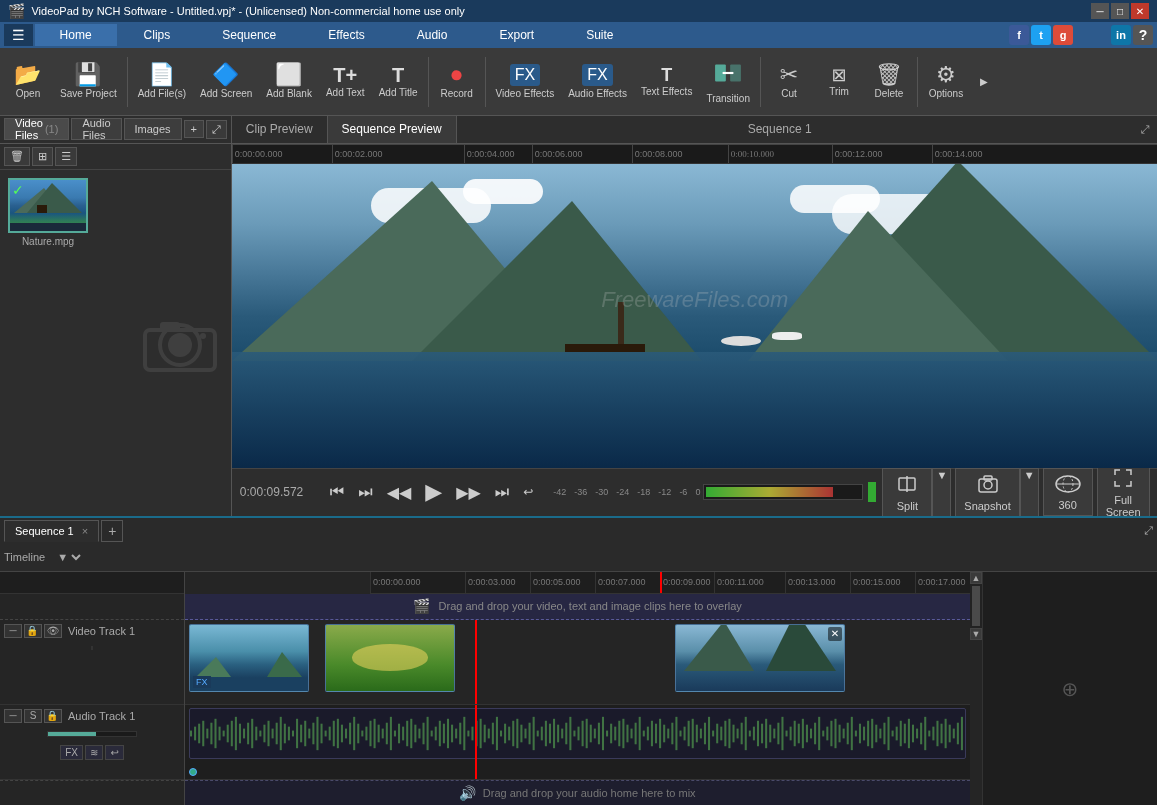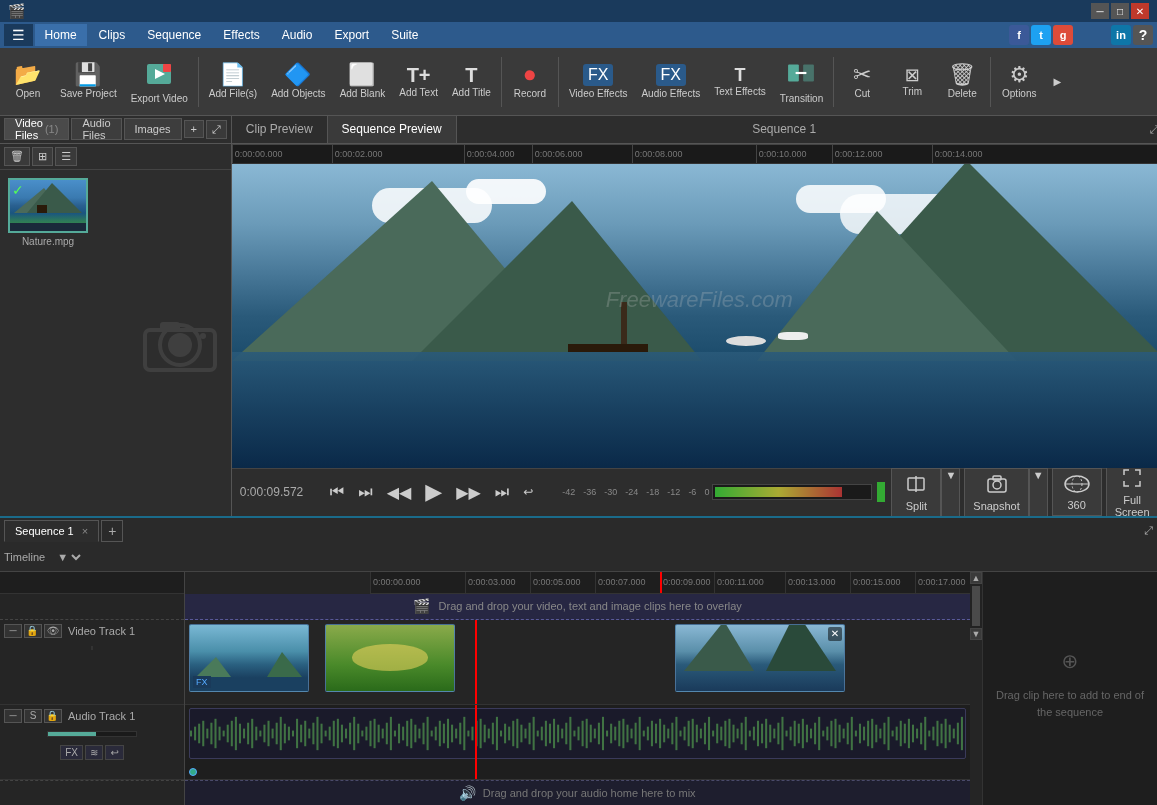--- a/index.html
+++ b/index.html
@@ -6,21 +6,21 @@
     body { width: 1157px; height: 805px; background: #2b2b2b; font-family: 'Segoe UI', Arial, sans-serif; font-size: 11px; color: #ccc; overflow: hidden; }
 
     
     #title-bar { background: #1a3a5c; height: 22px; display: flex; align-items: center; justify-content: space-between; padding: 0 8px; }
     #title-bar .win-controls { display: flex; gap: 2px; }
     #title-bar .win-btn { width: 18px; height: 16px; background: #555; border: none; color: #fff; font-size: 10px; cursor: pointer; display: flex; align-items: center; justify-content: center; }
     #title-bar .win-btn.close { background: #c0392b; }
 
     
     #menu-bar { background: #2d5a8c; height: 26px; display: flex; align-items: center; gap: 2px; padding: 0 4px; }
-    .menu-btn { background: #2d5a8c; border: none; color: #fff; padding: 2px 10px; cursor: pointer; font-size: 12px; height: 22px; display: flex; align-items: center; gap: 4px; }
+    .menu-btn { background: #2d5a8c; border: none; color: #fff; padding: 2px 25px; cursor: pointer; font-size: 12px; height: 22px; display: flex; align-items: center; gap: 4px; }
     .menu-btn.active { background: #3a6faa; }
 
     
     #toolbar { background: #3a3a3a; height: 68px; display: flex; align-items: center; padding: 0 4px; border-bottom: 1px solid #555; gap: 2px; }
     .tb-btn { background: transparent; border: none; color: #ccc; cursor: pointer; display: flex; flex-direction: column; align-items: center; justify-content: center; padding: 4px 6px; min-width: 48px; height: 60px; font-size: 10px; gap: 2px; border-radius: 3px; }
     .tb-icon { font-size: 22px; line-height: 1; }
     .tb-icon svg { width: 28px; height: 28px; }
     .tb-sep { width: 1px; height: 50px; background: #555; margin: 0 2px; }
     .tb-right { margin-left: auto; display: flex; align-items: center; }
     .social-icons { display: flex; gap: 2px; align-items: center; }
@@ -111,20 +111,25 @@
     .track-side-scroll .s-btn { background: #3a3a3a; width: 12px; height: 12px; border: 1px solid #444; cursor: pointer; display: flex; align-items: center; justify-content: center; font-size: 9px; color: #aaa; }
     .track-side-scroll .s-track { flex: 1; background: #1a1a1a; width: 8px; margin: 2px auto; }
     .track-side-scroll .s-thumb { background: #4a4a4a; width: 8px; height: 40px; }
   </style>
 </head>
 <body>
 
 <div id="title-bar">
   <div style="display:flex;align-items:center;gap:6px;">
     <span style="font-size:14px;">🎬</span>
+    <span style="color:#fff;font-size:11px;">
+      <span>VideoPad by NCH Software</span> - 
+      <span>Untitled.vpj*</span> - 
+      <span>(Unlicensed) Non-commercial home use only</span>
+    </span>
   </div>
   <div class="win-controls">
     <button class="win-btn">─</button>
     <button class="win-btn">□</button>
     <button class="win-btn close">✕</button>
   </div>
 </div>
 
 <div id="menu-bar">
   <button class="menu-btn" id="hamburger-btn" style="background:#1a3a5c;padding:2px 8px;font-size:14px;">☰</button>
@@ -148,38 +153,28 @@
 
 <div id="toolbar">
   <button class="tb-btn">
     <div class="tb-icon">📂</div>
     <span>Open</span>
   </button>
   <button class="tb-btn">
     <div class="tb-icon">💾</div>
     <span>Save Project</span>
   </button>
-  <button class="tb-btn">
-    <div class="tb-icon" style="font-size:18px;">
-      <svg viewBox="0 0 28 28" fill="none" xmlns="http://www.w3.org/2000/svg">
-        <rect x="2" y="4" width="24" height="20" rx="2" fill="#5a9"></rect>
-        <polygon points="10,9 10,19 20,14" fill="white"></polygon>
-        <rect x="18" y="4" width="8" height="8" rx="1" fill="#e44"></rect>
-      </svg>
-    </div>
-    <span>Export Video</span>
-  </button>
   <div class="tb-sep"></div>
   <button class="tb-btn">
     <div class="tb-icon">📄</div>
     <span>Add File(s)</span>
   </button>
   <button class="tb-btn">
     <div class="tb-icon">🔷</div>
-    <span>Add Objects</span>
+    <span>Add Screen</span>
   </button>
   <button class="tb-btn">
     <div class="tb-icon">⬜</div>
     <span>Add Blank</span>
   </button>
   <button class="tb-btn">
     <div class="tb-icon" style="font-size:20px;font-weight:bold;color:#ddd;">T+</div>
     <span>Add Text</span>
   </button>
   <button class="tb-btn">
@@ -301,21 +296,21 @@
         <div id="preview-title">Sequence 1</div>
         <div class="preview-expand">⤢</div>
       </div>
 
       <div id="timeline-ruler" style="position:relative;height:20px;background:#1a1a1a;border-bottom:1px solid #333;overflow:hidden;">
         <div class="ruler-mark" style="left:0px;">0:00:00.000</div>
         <div class="ruler-mark" style="left:100px;">0:00:02.000</div>
         <div class="ruler-mark" style="left:200px;margin-left:32px;">0:00:04.000</div>
         <div class="ruler-mark" style="left:300px;">0:00:06.000</div>
         <div class="ruler-mark" style="left:400px;">0:00:08.000</div>
-        <div class="ruler-mark" style="left:524px;">0:00:10.000</div>
+        <div class="ruler-mark" style="left:496px;font-family:Liberation Serif, serif;">0:00:10.000</div>
         <div class="ruler-mark" style="left:600px;">0:00:12.000</div>
         <div class="ruler-mark" style="left:700px;">0:00:14.000</div>
       </div>
 
       <div id="video-preview" style="flex:1;position:relative;">
         <div style="width:100%;height:100%;position:relative;overflow:hidden;">
 
           <div style="width:100%;height:100%;background:linear-gradient(to bottom, #8ab8d4 0%, #6a9ab8 20%, #4a7a9a 35%, #2a5a7a 50%, #1a4a6a 65%, #0a3050 80%, #081f38 100%);position:relative;">
 
             <div style="position:absolute;top:8%;left:15%;width:120px;height:35px;background:rgba(255,255,255,0.85);border-radius:20px;"></div>
@@ -346,21 +341,21 @@
         <span class="play-time">0:00:09.572</span>
 
         <button class="play-btn" title="Skip to start">⏮</button>
         <button class="play-btn" title="Previous frame">⏭</button>
         <button class="play-btn" title="Rewind">◀◀</button>
         <button class="play-btn play-main" title="Play">▶</button>
         <button class="play-btn" title="Fast forward">▶▶</button>
         <button class="play-btn" title="Skip to end">⏭</button>
         <button class="play-btn" title="Loop" style="font-size:12px;">↩</button>
 
-        <div id="volume-bar" style="display:flex;align-items:center;gap:3px;margin-left:19px;">
+        <div id="volume-bar" style="display:flex;align-items:center;gap:3px;margin-left:10px;">
           <div class="vol-labels">
             <span>-42</span>
             <span>-36</span>
             <span>-30</span>
             <span>-24</span>
             <span>-18</span>
             <span>-12</span>
             <span>-6</span>
             <span>0</span>
           </div>
@@ -751,18 +746,17 @@
           <div class="s-btn">▲</div>
           <div class="s-track">
             <div class="s-thumb"></div>
           </div>
           <div class="s-btn">▼</div>
         </div>
       </div>
 
       <div id="drop-zone-right" style="width:175px;background:#1e1e1e;border-left:1px solid #333;display:flex;align-items:center;justify-content:center;flex-direction:column;gap:6px;">
         <div style="color:#555;font-size:20px;">⊕</div>
-        <div class="drop-zone-text">Drag clip here to add to end of the sequence</div>
       </div>
     </div>
 
   </div>
 </div>
 
 </body></html>

